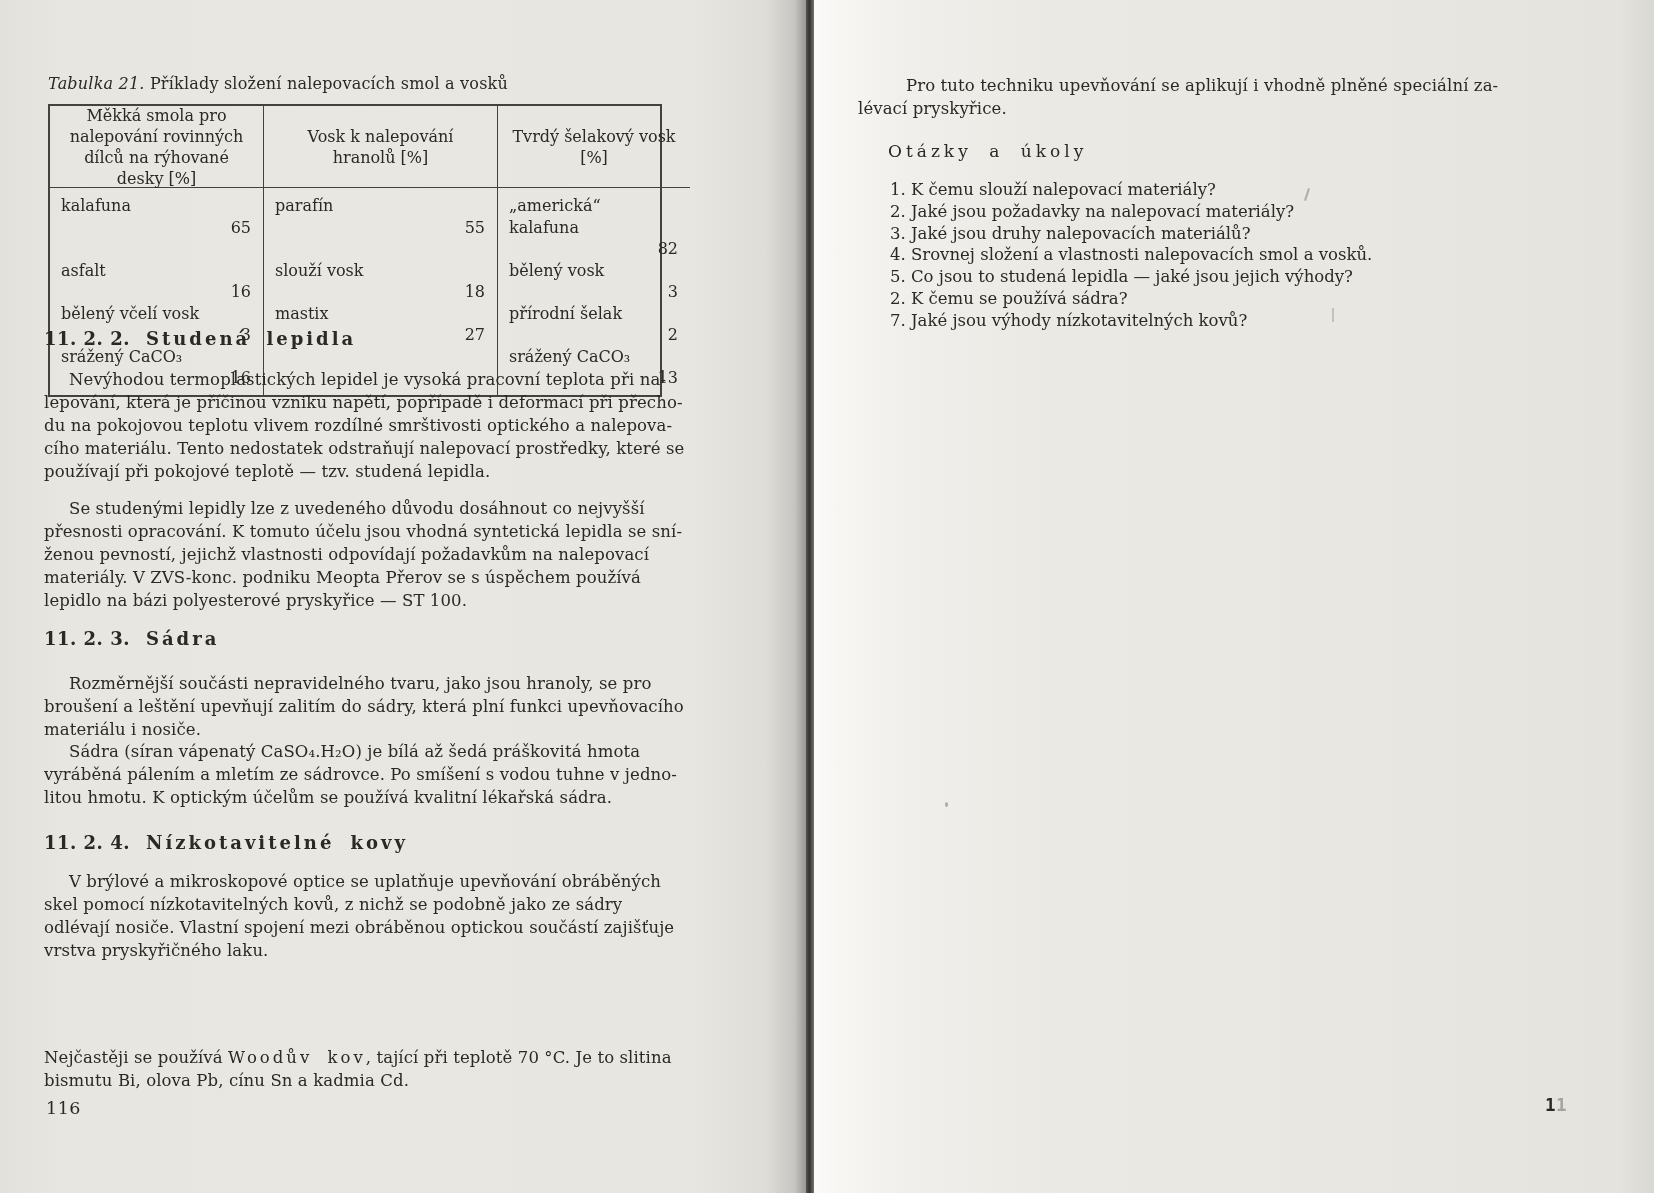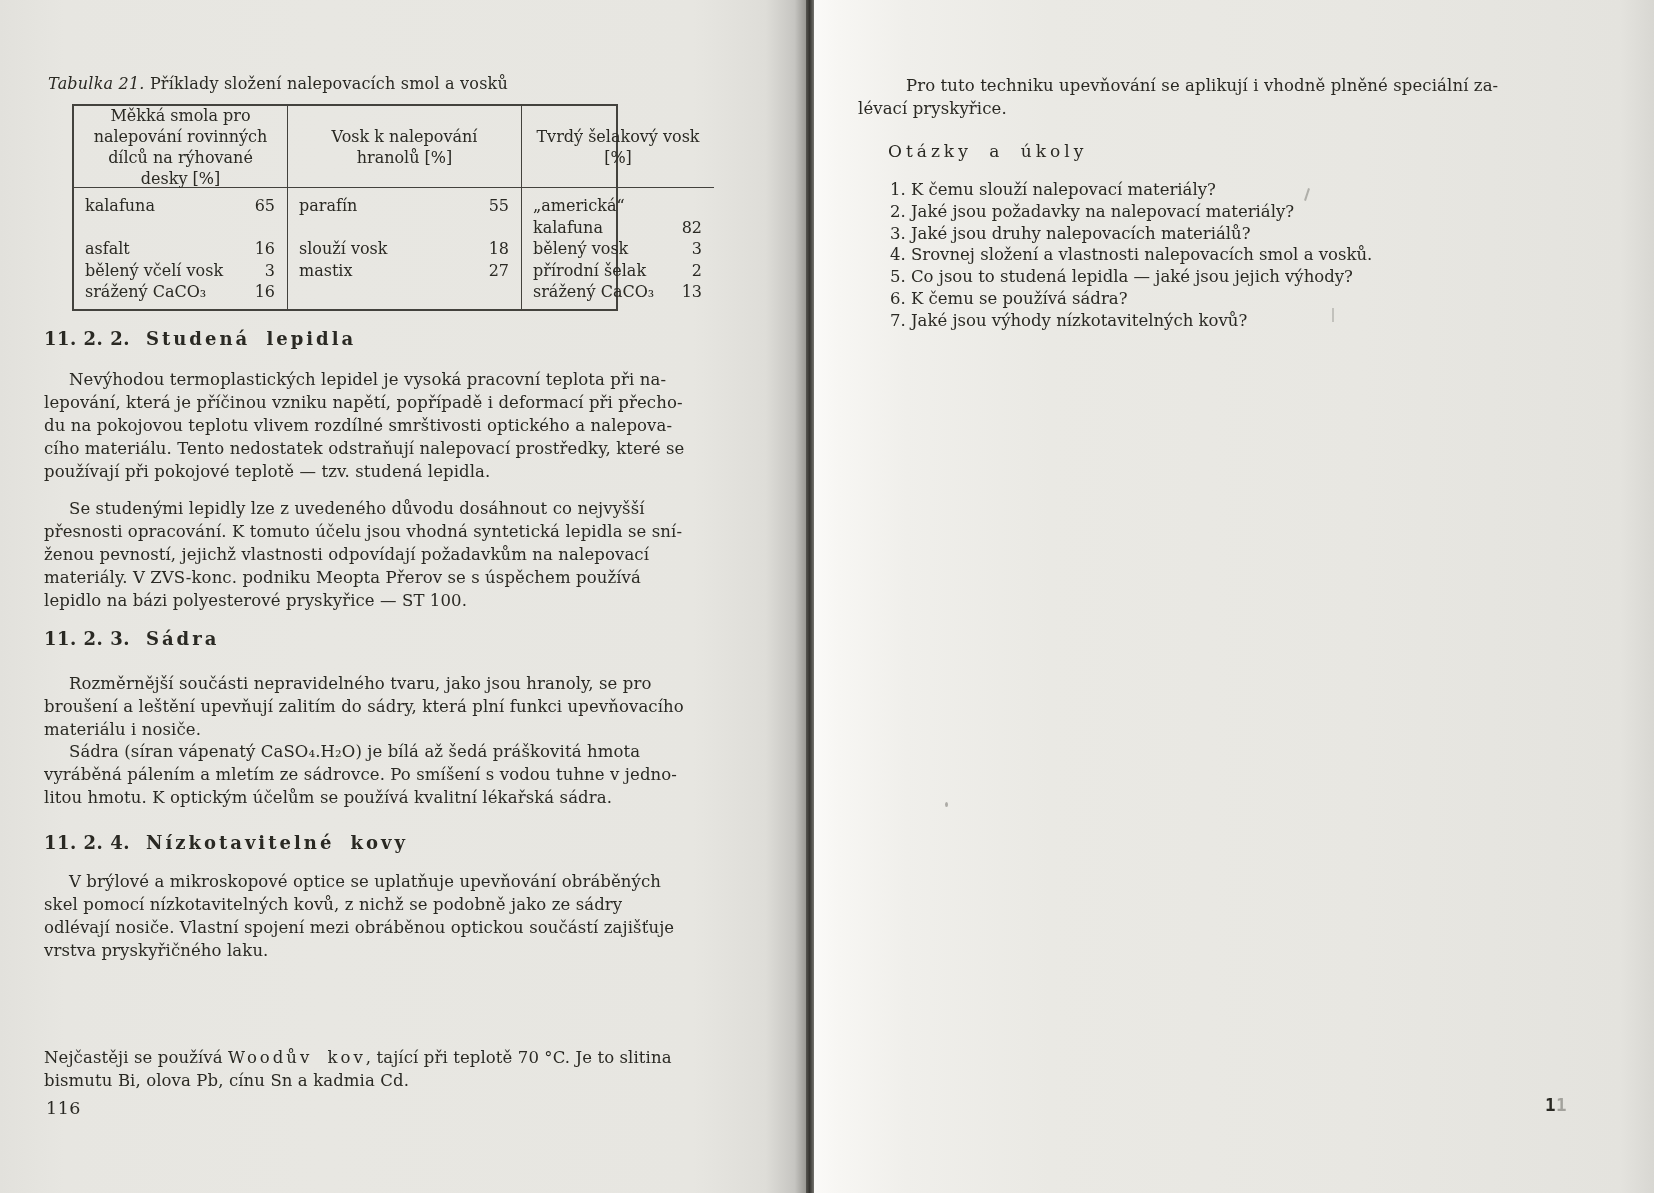--- a/index.html
+++ b/index.html
@@ -43,20 +43,21 @@
     height:82px;border-bottom:1.5px solid #43423d;
     display:flex;align-items:center;justify-content:center;
     text-align:center;font-size:16px;line-height:21px;white-space:pre-line;
     padding:2px 4px;box-sizing:border-box;
   }
   .tbody{padding:7px 0 6px 0;}
   .trow{
     display:flex;justify-content:space-between;
     font-size:16px;line-height:21.5px;min-height:21.5px;
     padding:0 12px 0 11px;
+    flex-direction:column;
   }
   .tv{text-align:right;}
   
   .sec-h{font-weight:bold;font-size:18px;letter-spacing:.5px;white-space:nowrap;}
   .sec-h .sp{letter-spacing:3px;word-spacing:7px;margin-left:16px;}
   .q-head{font-size:17px;letter-spacing:4px;word-spacing:8px;}
   .emph-sp{letter-spacing:3px;word-spacing:7px;}
   .q-item{font-size:16.5px;line-height:21.8px;}
   .pagenum{font-size:17.5px;letter-spacing:.5px;}
   .faint{opacity:.35;}
@@ -66,21 +67,21 @@
 <body>
 
 <div class="book">
 
   <div class="page page-left">
 
     <div class="abs caption" style="left:48px;top:74px;width:650px;">
       <span class="ital">Tabulka 21.</span><span> Příklady složení nalepovacích smol a vosků</span>
     </div>
 
-    <div class="abs tbl" style="left:48px;top:104px;width:546px;box-sizing:border-box;margin-left:24px;">
+    <div class="abs tbl" style="left:48px;top:104px;width:614px;box-sizing:border-box;">
       <div class="tcol">
         <div class="thead">Měkká smola pro
 nalepování rovinných
 dílců na rýhované
 desky [%]</div>
         <div class="tbody">
           <div class="trow">
               <span class="tn">kalafuna</span>
               <span class="tv">65</span>
             </div>
@@ -203,21 +204,21 @@
 lévací pryskyřice.</div>
 
     <div class="abs q-head" style="left:74px;top:141px;text-align:right;">Otázky a úkoly</div>
 
     <div class="abs" style="left:76px;top:179px;width:640px;">
       <div class="q-item">1. K čemu slouží nalepovací materiály?</div>
       <div class="q-item">2. Jaké jsou požadavky na nalepovací materiály?</div>
       <div class="q-item">3. Jaké jsou druhy nalepovacích materiálů?</div>
       <div class="q-item">4. Srovnej složení a vlastnosti nalepovacích smol a vosků.</div>
       <div class="q-item">5. Co jsou to studená lepidla — jaké jsou jejich výhody?</div>
-      <div class="q-item">6. K čemu se používá sádra?</div>
+      <div class="q-item">2. K čemu se používá sádra?</div>
       <div class="q-item">7. Jaké jsou výhody nízkotavitelných kovů?</div>
     </div>
 
     <div class="artifact" style="left:492px;top:188px;width:2px;height:13px;transform:rotate(18deg);opacity:.45;"></div>
     <div class="artifact" style="left:518px;top:308px;width:2px;height:14px;opacity:.3;"></div>
     <div class="artifact" style="left:131px;top:802px;width:3px;height:5px;border-radius:50%;opacity:.5;"></div>
 
     <div class="abs pagenum" style="left:731px;top:1095px;font-family:'DejaVu Sans Mono','Liberation Mono',monospace;font-weight:bold;">
       <span>1</span><span class="faint">1</span>
     </div>

